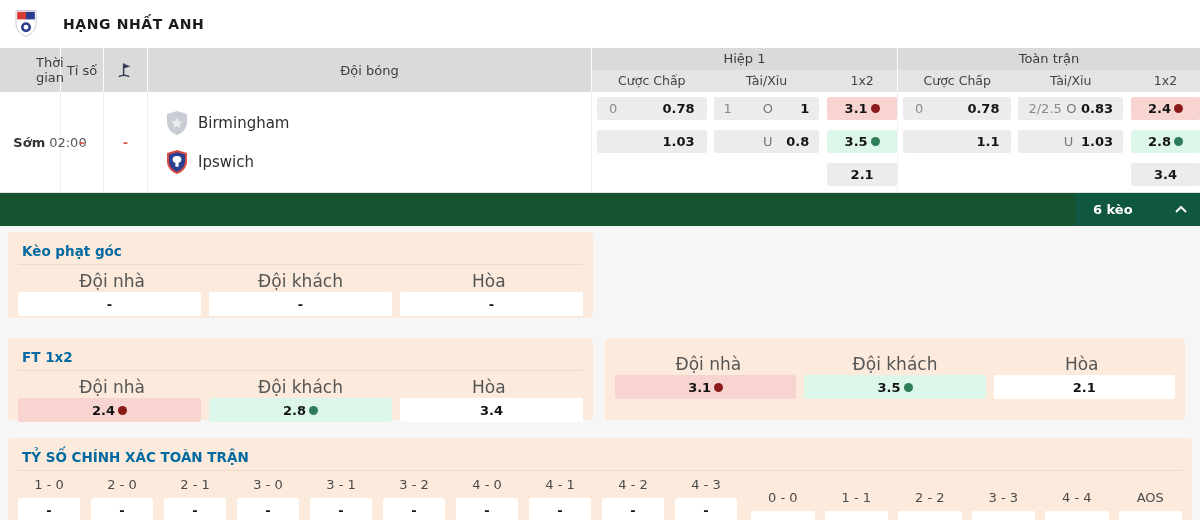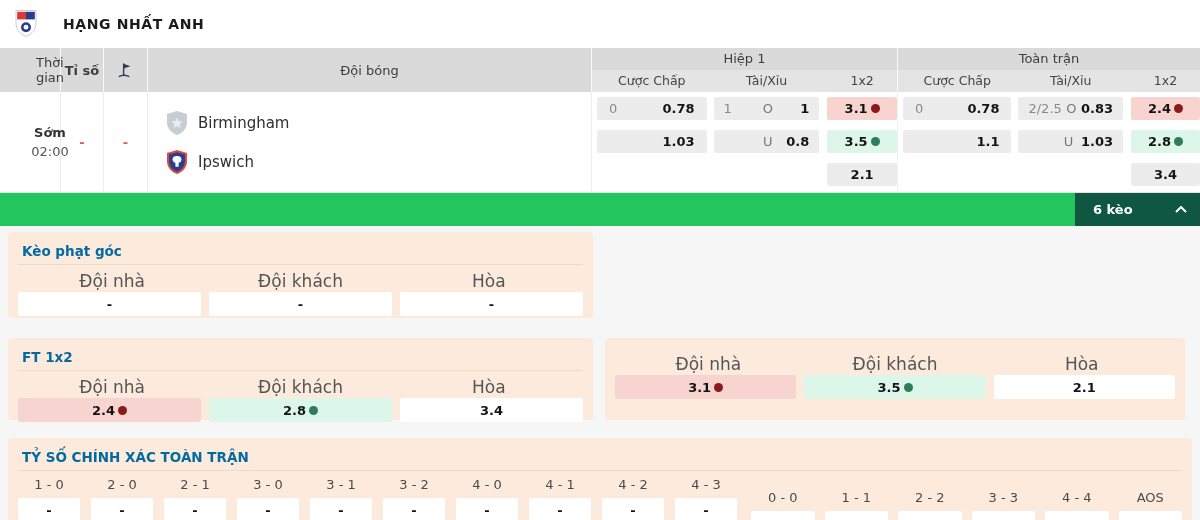--- a/index.html
+++ b/index.html
@@ -7,31 +7,31 @@
     font-family:"DejaVu Sans","Liberation Sans",sans-serif; color:#222; }
   .page { position:relative; width:1200px; height:520px; overflow:hidden; }
 
   
   .league-header { height:48px; display:flex; align-items:center; padding-left:14px; gap:25px; background:#fff; }
   .league-title { font-size:14px; font-weight:bold; letter-spacing:.6px; color:#1b1b1b; }
 
   
   .thead { display:flex; height:44px; background:#dadada; font-size:13px; color:#3d3d3d; }
   .bcell { display:flex; align-items:center; justify-content:center; border-right:1px solid rgba(255,255,255,.85); }
-  .c-time { width:61px;padding-left:40px; } .c-score { width:43px;font-weight:bold; } .c-corner { width:44px; } .c-team { width:444px; }
+  .c-time { width:61px;padding-left:40px; } .c-score { width:43px; } .c-corner { width:44px; } .c-team { width:444px; }
   .group-head { width:305px; display:flex; flex-direction:column; }
   .group-head.g2 { width:303px; border-left:1px solid rgba(255,255,255,.85); }
   .group-label { height:22px; line-height:22px; text-align:center; }
   .group-subs { height:22px; background:#e4e4e4; display:flex; font-size:12.5px; color:#444; }
   .sub { line-height:22px; text-align:center; }
   .sub.hc { width:110px; margin-left:5px; } .sub.ou { width:106px; margin-left:7px; } .sub.x12 { width:70px; margin-left:8px; }
 
   .match-row { display:flex; height:101px; background:#fff; border-bottom:1px solid #e2e2e2; font-size:13px; }
   .mcell { display:flex; align-items:center; justify-content:center; border-right:1px solid #ededed; }
-  .time-cell { flex-direction:column; gap:4px; }
+  .time-cell { flex-direction:row; gap:4px; }
   .time-label { font-weight:bold; color:#333; }
   .time-value { color:#555; }
   .dash-red { color:#e2574b; font-weight:bold; }
   .team-cell { justify-content:flex-start; padding-left:18px; }
   .team-lines { display:flex; flex-direction:column; gap:13px; }
   .team-line { display:flex; align-items:center; gap:10px; font-size:15px; color:#2f2f2f; }
 
   .group-body { width:305px; padding:5px 0 0 5px; display:flex; align-items:flex-start; }
   .group-body.g2 { width:303px; border-left:1px solid #f0f0f0; }
   .stack { display:flex; flex-direction:column; gap:10px; }
@@ -44,21 +44,21 @@
   .ou-box .ou-line { flex:1.1; text-align:left; color:#8a8a8a; }
   .ou-box .ou-side { flex:1; text-align:center; color:#777; }
   .ou-box .ou-odds { flex:1; text-align:right; font-weight:bold; color:#141414; }
   .x12-box { justify-content:center; gap:3px; font-weight:bold; color:#141414; }
   .x12-box.home { background:#f8d4d0; }
   .x12-box.away { background:#ddf6ea; }
   .dot { width:9px; height:9px; border-radius:50%; display:inline-block; }
   .dot.red { background:#8b1a1a; } .dot.green { background:#2e7d5a; }
 
   
-  .expand-strip { height:33px; background:#22c55e; position:relative; }
+  .expand-strip { height:33px; background:#14532d; position:relative; }
   .expand-btn { position:absolute; right:0; top:0; width:125px; height:33px; background:#0f5741; color:#fff;
     display:flex; align-items:center; justify-content:space-between; padding:0 13px 0 18px;
     font-weight:bold; font-size:13px; cursor:pointer; }
 
   
   .lower { background:#f6f6f6; height:294px; padding:6px 8px 0; }
   .section { background:#fcebdc; border-radius:4px; padding:10px 10px 3px; }
   .section-title { font-size:13.5px; font-weight:bold; color:#0369a1; line-height:18px;
     padding:0 4px 4px; border-bottom:1px solid #eddbc9; }
   .triple-headers { display:flex; margin-top:6px; height:16px; font-size:17px; color:#555; }

